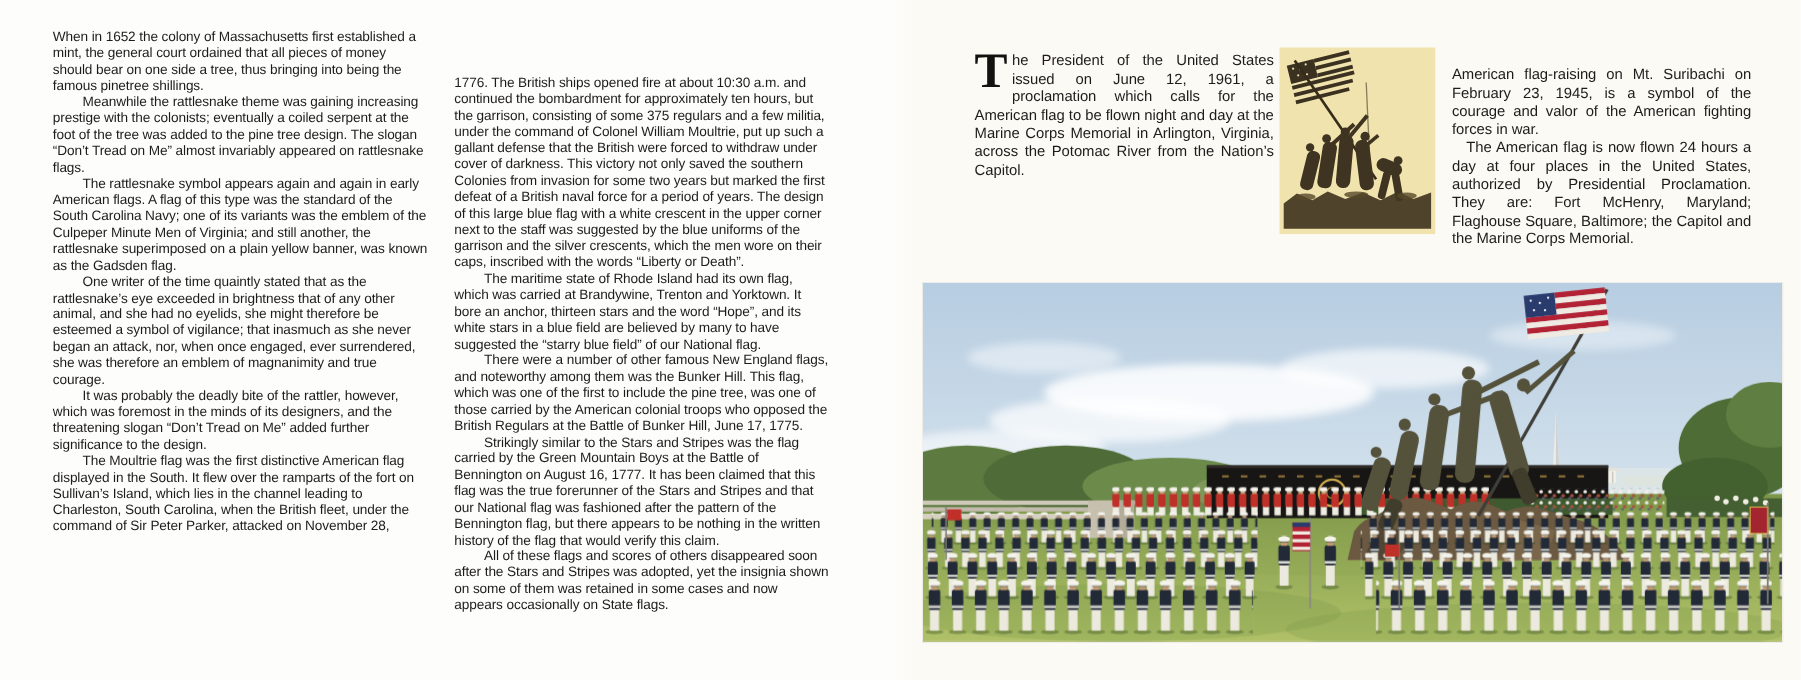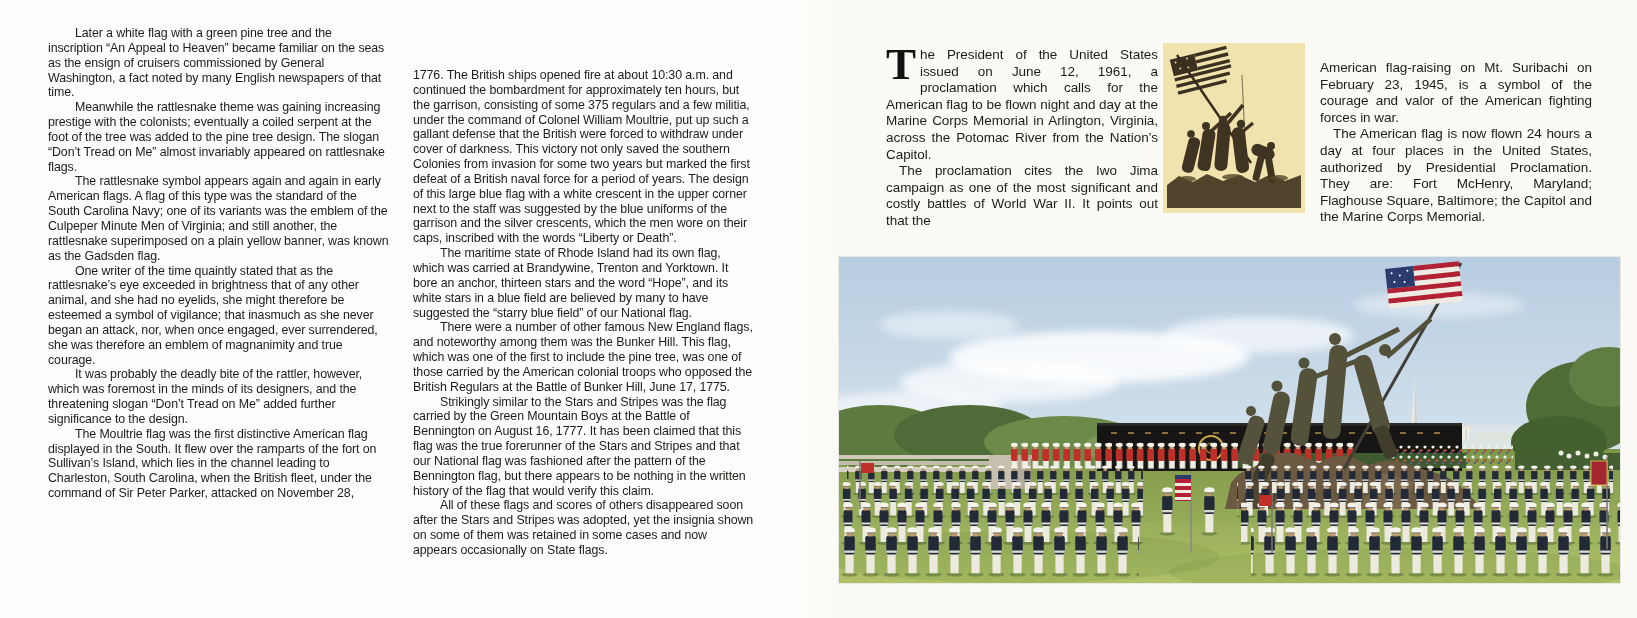--- a/index.html
+++ b/index.html
@@ -24,41 +24,40 @@
   }
   .illustration{position:absolute;left:1163px;top:43px;width:142px;height:170px;}
   .photo{position:absolute;left:839px;top:257px;width:781px;height:326px;outline:1px solid rgba(0,0,0,.07);}
   svg{display:block;width:100%;height:100%;}
 </style>
 </head>
 <body>
 
 <div>
   <div class="col lp" id="lp-col1">
-    <p>Later a white flag with a green pine tree and the inscription “An Appeal to Heaven” became familiar on the seas as the ensign of cruisers commissioned by General Washington, a fact noted by many English newspapers of that time.</p>
+    <p class="cont">When in 1652 the colony of Massachusetts first established a mint, the general court ordained that all pieces of money should bear on one side a tree, thus bringing into being the famous pinetree shillings.</p>
     <p>Meanwhile the rattlesnake theme was gaining increasing prestige with the colonists; eventually a coiled serpent at the foot of the tree was added to the pine tree design. The slogan “Don’t Tread on Me” almost invariably appeared on rattlesnake flags.</p>
     <p>The rattlesnake symbol appears again and again in early American flags. A flag of this type was the standard of the South Carolina Navy; one of its variants was the emblem of the Culpeper Minute Men of Virginia; and still another, the rattlesnake superimposed on a plain yellow banner, was known as the Gadsden flag.</p>
     <p>One writer of the time quaintly stated that as the rattlesnake’s eye exceeded in brightness that of any other animal, and she had no eyelids, she might therefore be esteemed a symbol of vigilance; that inasmuch as she never began an attack, nor, when once engaged, ever surrendered, she was therefore an emblem of magnanimity and true courage.</p>
     <p>It was probably the deadly bite of the rattler, however, which was foremost in the minds of its designers, and the threatening slogan “Don’t Tread on Me” added further significance to the design.</p>
     <p>The Moultrie flag was the first distinctive American flag displayed in the South. It flew over the ramparts of the fort on Sullivan’s Island, which lies in the channel leading to Charleston, South Carolina, when the British fleet, under the command of Sir Peter Parker, attacked on November 28,</p>
   </div>
   <div class="col lp" id="lp-col2">
     <p class="cont">1776. The British ships opened fire at about 10:30 a.m. and continued the bombardment for approximately ten hours, but the garrison, consisting of some 375 regulars and a few militia, under the command of Colonel William Moultrie, put up such a gallant defense that the British were forced to withdraw under cover of darkness. This victory not only saved the southern Colonies from invasion for some two years but marked the first defeat of a British naval force for a period of years. The design of this large blue flag with a white crescent in the upper corner next to the staff was suggested by the blue uniforms of the garrison and the silver crescents, which the men wore on their caps, inscribed with the words “Liberty or Death”.</p>
     <p>The maritime state of Rhode Island had its own flag, which was carried at Brandywine, Trenton and Yorktown. It bore an anchor, thirteen stars and the word “Hope”, and its white stars in a blue field are believed by many to have suggested the “starry blue field” of our National flag.</p>
     <p>There were a number of other famous New England flags, and noteworthy among them was the Bunker Hill. This flag, which was one of the first to include the pine tree, was one of those carried by the American colonial troops who opposed the British Regulars at the Battle of Bunker Hill, June 17, 1775.</p>
     <p>Strikingly similar to the Stars and Stripes was the flag carried by the Green Mountain Boys at the Battle of Bennington on August 16, 1777. It has been claimed that this flag was the true forerunner of the Stars and Stripes and that our National flag was fashioned after the pattern of the Bennington flag, but there appears to be nothing in the written history of the flag that would verify this claim.</p>
     <p>All of these flags and scores of others disappeared soon after the Stars and Stripes was adopted, yet the insignia shown on some of them was retained in some cases and now appears occasionally on State flags.</p>
   </div>
 </div>
 
 <div>
 
   <div class="col rp" id="rp-col1">
     <p class="cont"><span class="dropcap">T</span><span>he President of the United States issued on June 12, 1961, a proclamation which calls for the American flag to be flown night and day at the Marine Corps Memorial in Arlington, Virginia, across the Potomac River from the Nation’s Capitol.</span></p>
-    <p>The proclamation cites the Iwo Jima campaign as one of the most significant and costly battles of World War II. It points out that the</p>
   </div>
 
   <div class="col rp" id="rp-col2">
     <p class="cont">American flag-raising on Mt. Suribachi on February 23, 1945, is a symbol of the courage and valor of the American fighting forces in war.</p>
     <p>The American flag is now flown 24 hours a day at four places in the United States, authorized by Presidential Proclamation. They are: Fort McHenry, Maryland; Flaghouse Square, Baltimore; the Capitol and the Marine Corps Memorial.</p>
   </div>
 
   <div class="illustration">
     <svg viewBox="0 0 142 170">
       <rect width="142" height="170" fill="#f0e3ad"></rect>

